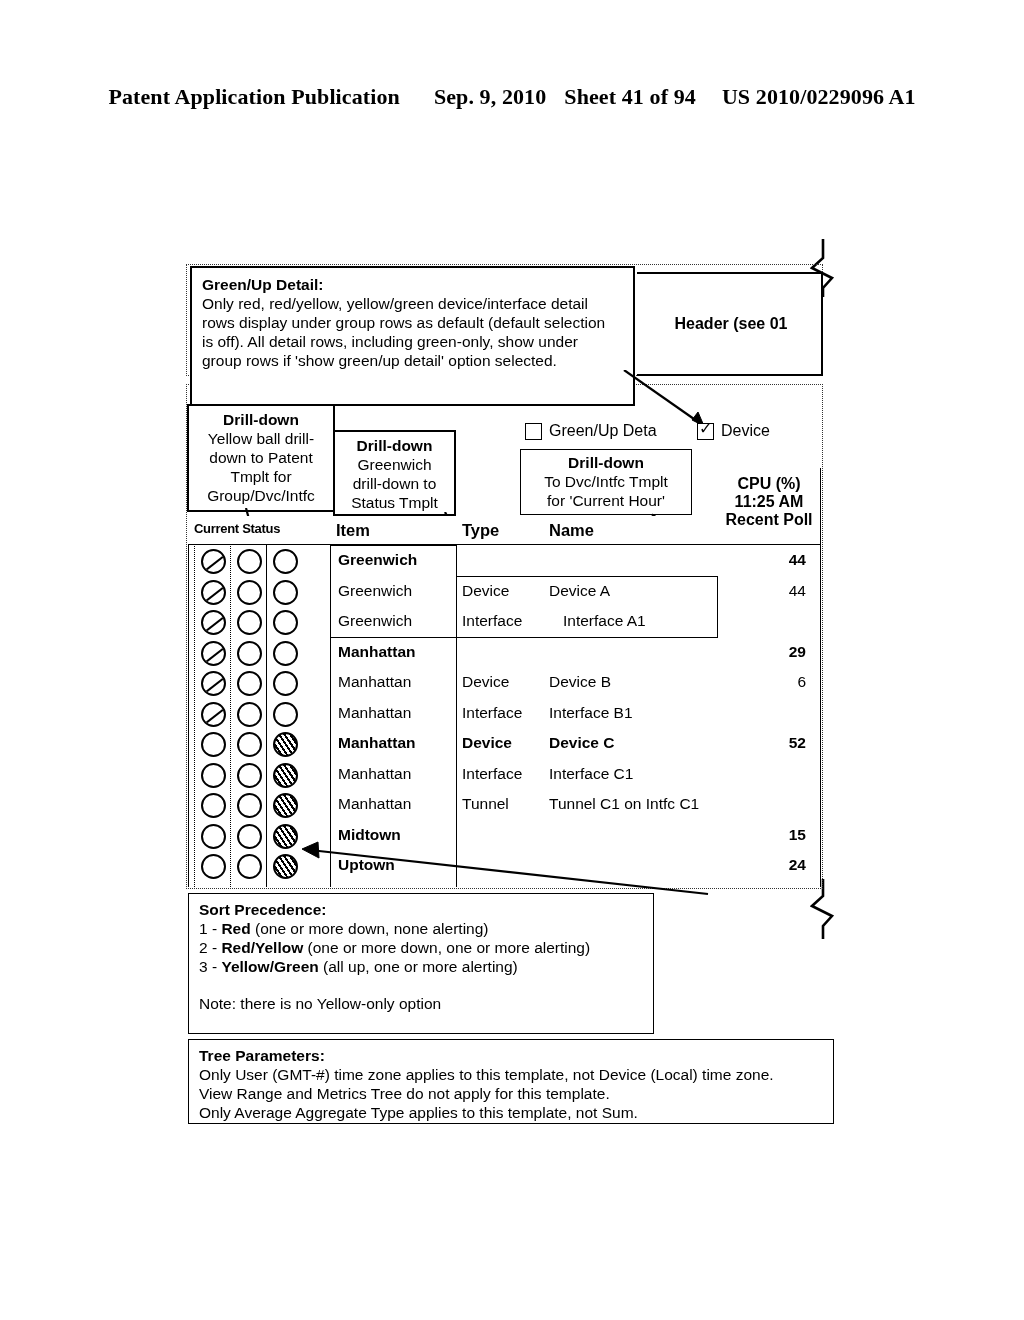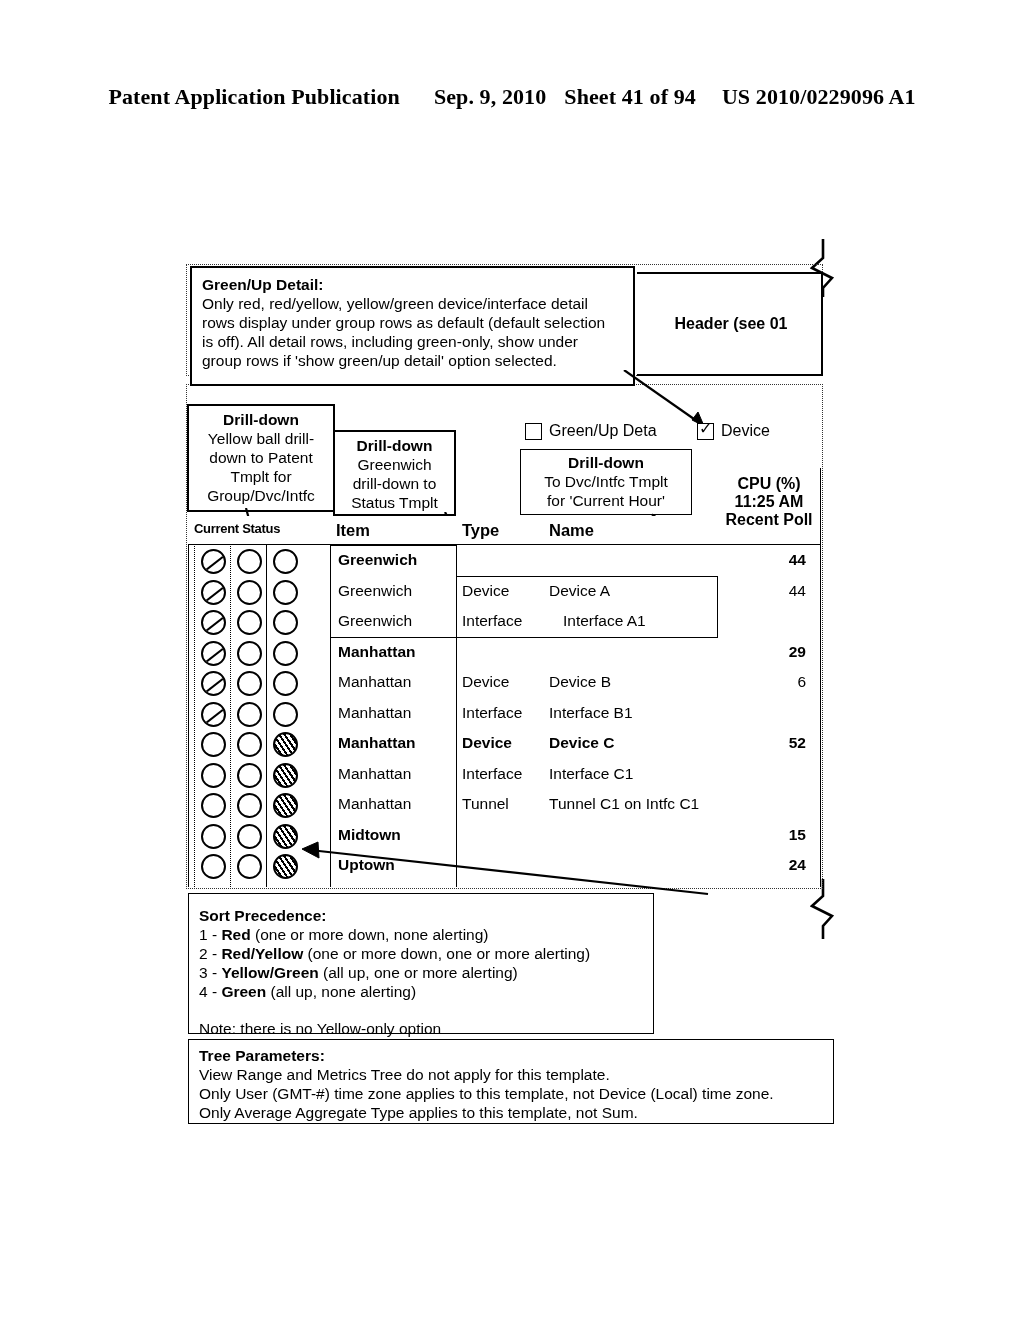--- a/index.html
+++ b/index.html
@@ -82,21 +82,21 @@
   </svg>
 
   <div class="abs outer-frame" style="left:186px;top:264px;width:637px;height:112px;"></div>
   <div class="abs" style="left:637px;top:272px;width:186px;height:104px;border:2px solid #000;border-left:none;"></div>
   <div class="abs outer-frame" style="left:186px;top:384px;width:637px;height:505px;"></div>
 
   <div class="abs" style="left:646px;top:276px;width:170px;height:96px;display:flex;align-items:center;justify-content:center;">
     <span class="b" style="font-size:16px;">Header (see 01</span>
   </div>
 
-  <div class="abs callout" style="left:190px;top:266px;width:445px;height:120px;padding:7px 8px 0 10px;">
+  <div class="abs callout" style="left:190px;top:266px;width:445px;height:140px;padding:7px 8px 0 10px;">
     <div class="txt b">Green/Up Detail:</div>
     <div class="txt">Only red, red/yellow, yellow/green device/interface detail</div>
     <div class="txt">rows display under group rows as default (default selection</div>
     <div class="txt">is off). All detail rows, including green-only, show under</div>
     <div class="txt">group rows if 'show green/up detail' option selected.</div>
   </div>
 
   <svg class="lead" style="left:600px;top:370px;" width="130" height="68" viewBox="0 0 130 68">
     <polyline points="24,0 104,56" stroke="#000" stroke-width="2.2" fill="none"></polyline>
     <polygon points="104,56 92,50 98,42" fill="#000"></polygon>
@@ -269,32 +269,31 @@
           <div class="num b" style="left: 520px; width: 98px; text-align: right;">24</div>
         </div>
       </div>
   </div>
 
   <svg class="lead" style="left:296px;top:838px;" width="420" height="62" viewBox="0 0 420 62">
     <polyline points="412,56 14,12" stroke="#000" stroke-width="2.2" fill="none"></polyline>
     <polygon points="6,11 22,4 23,20" fill="#000"></polygon>
   </svg>
 
-  <div class="abs callout thin" style="left:188px;top:893px;width:466px;height:141px;padding:12px 8px 0 10px;">
+  <div class="abs callout thin" style="left:188px;top:893px;width:466px;height:141px;padding:6px 8px 0 10px;">
     <div class="txt b">Sort Precedence:</div>
     <div id="sortlist">
         <div class="txt"><span>1 - </span><span class="b">Red</span><span> (one or more down, none alerting)</span></div>
         <div class="txt"><span>2 - </span><span class="b">Red/Yellow</span><span> (one or more down, one or more alerting)</span></div>
         <div class="txt"><span>3 - </span><span class="b">Yellow/Green</span><span> (all up, one or more alerting)</span></div>
-        <div class="txt"><span>4 - </span><span class="b">Green</span><span> (all up, none alerting)</span></div>
       </div>
     <div class="txt" style="margin-top:18px;">Note: there is no Yellow-only option</div>
   </div>
 
   <div class="abs callout thin" style="left:188px;top:1039px;width:646px;height:85px;padding:6px 8px 0 10px;">
     <div class="txt b">Tree Parameters:</div>
+    <div class="txt">Only User (GMT-#) time zone applies to this template, not Device (Local) time zone.</div>
     <div class="txt">View Range and Metrics Tree do not apply for this template.</div>
-    <div class="txt">Only User (GMT-#) time zone applies to this template, not Device (Local) time zone.</div>
     <div class="txt">Only Average Aggregate Type applies to this template, not Sum.</div>
   </div>
 
 
 </div>
 
 </body></html>

